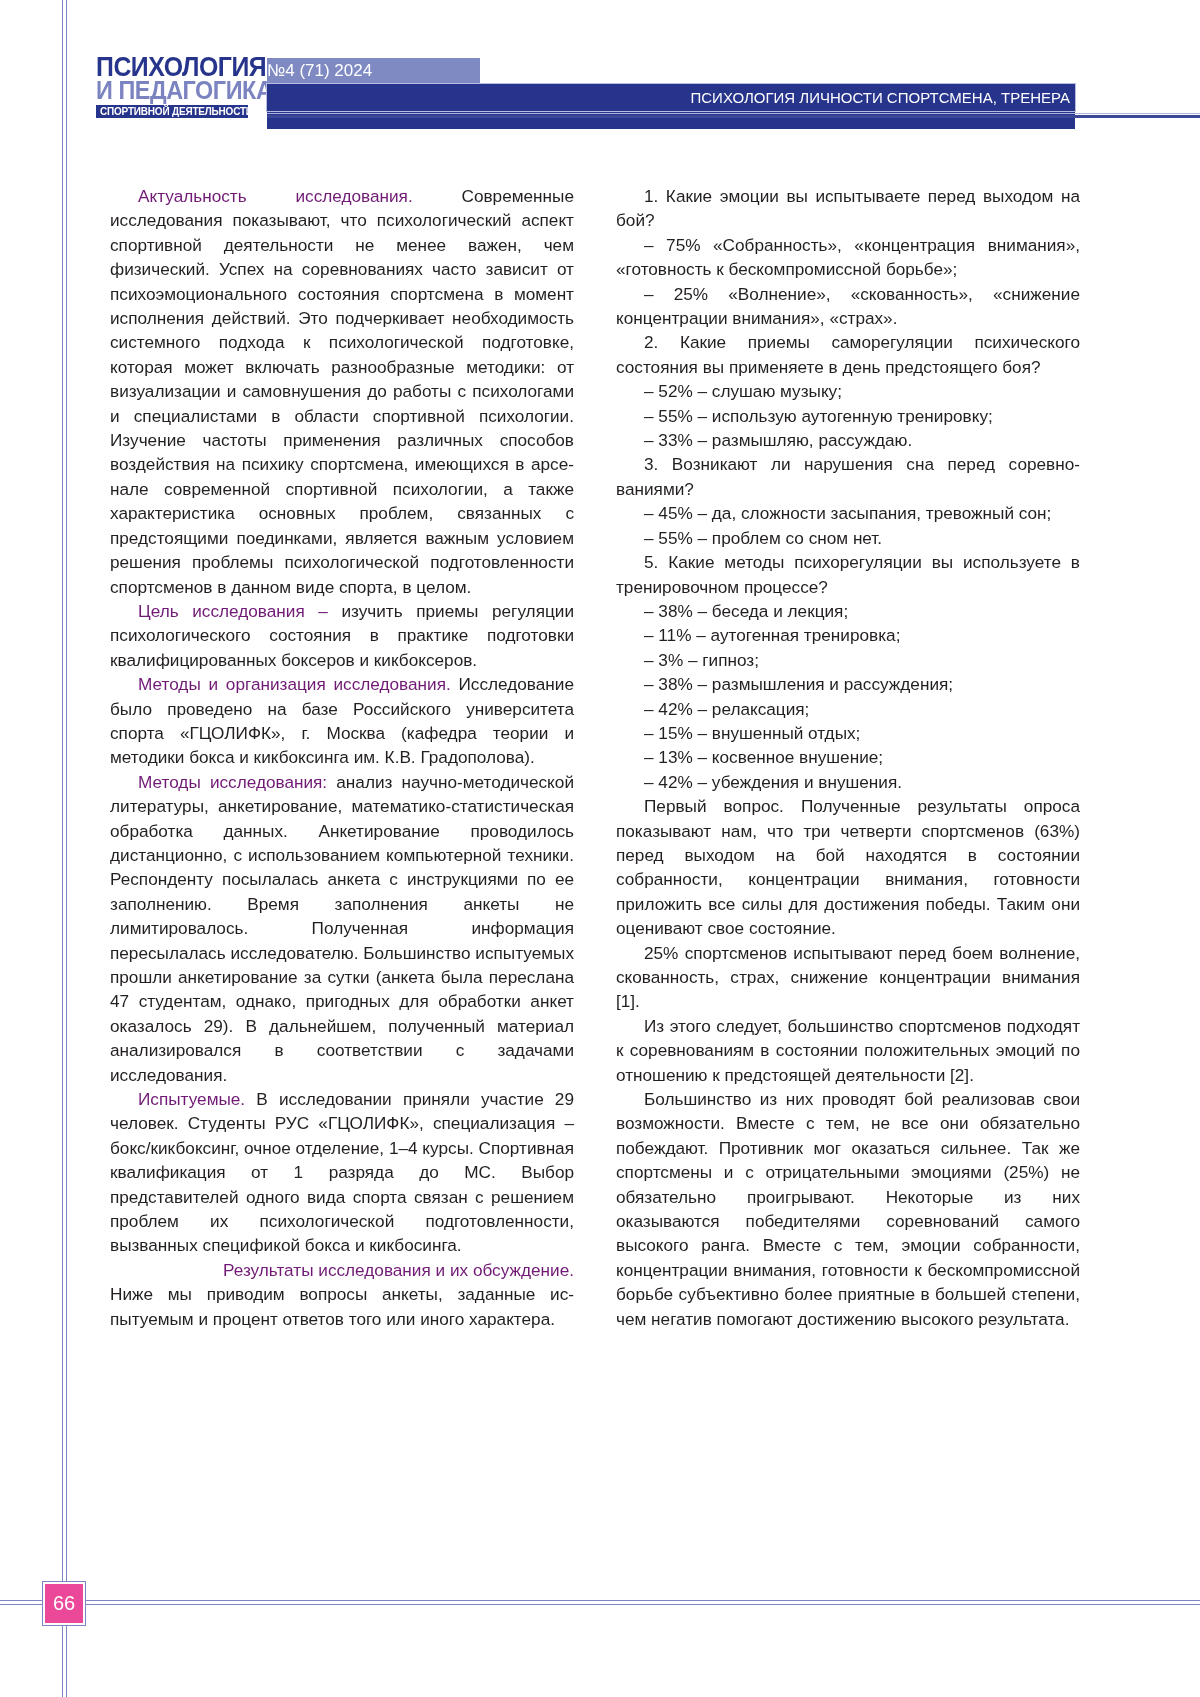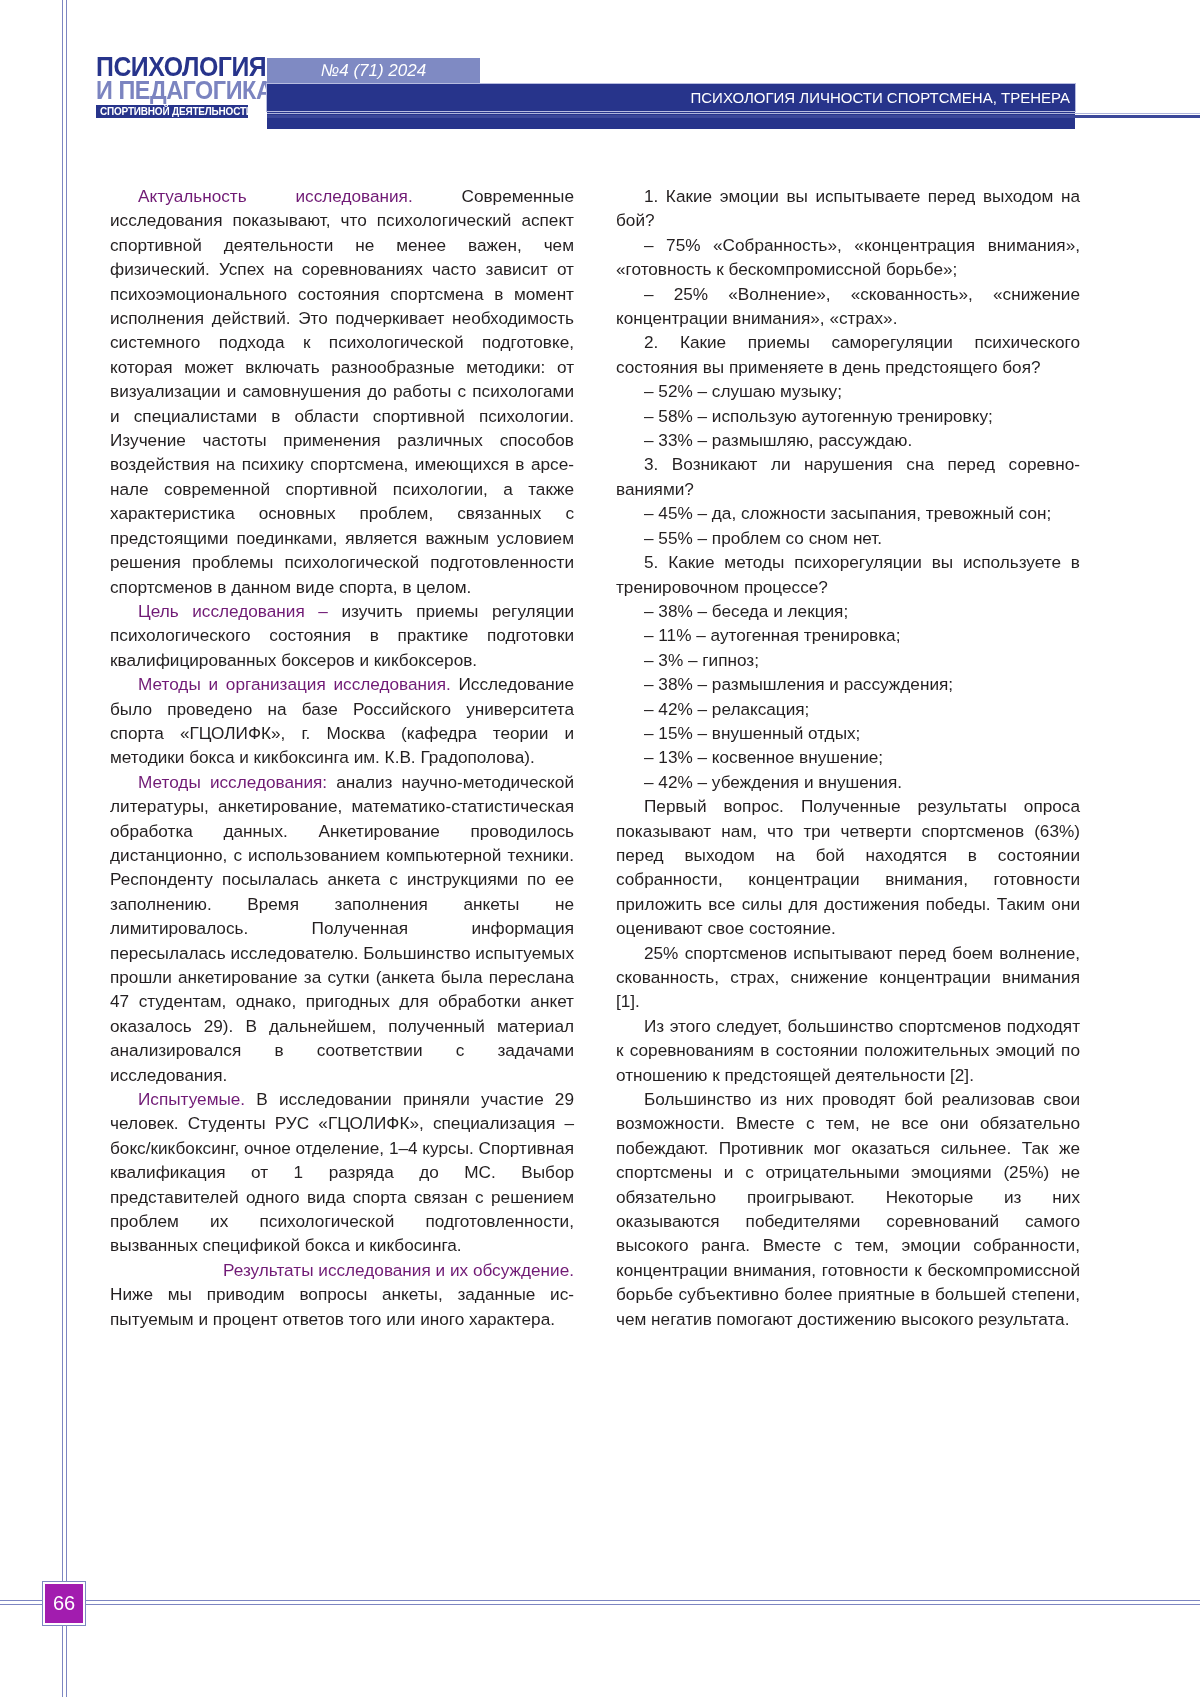--- a/index.html
+++ b/index.html
@@ -8,29 +8,29 @@
     
     .vline { position: absolute; left: 62px; top: 0; width: 5px; height: 1697px; border-left: 1.5px solid #7d86c2; border-right: 1.5px solid #7d86c2; box-sizing: border-box; }
     .hline-bottom { position: absolute; left: 0; top: 1600px; width: 1200px; height: 5px; border-top: 1.5px solid #7d86c2; border-bottom: 1.5px solid #7d86c2; box-sizing: border-box; }
 
     
     .logo { position: absolute; left: 96px; top: 55px; width: 157px; }
     .logo .l1 { font-weight: bold; font-size: 27px; color: #27348b; line-height: 24px; letter-spacing: -0.5px; white-space: nowrap; transform: scaleX(0.92); transform-origin: left; }
     .logo .l2 { font-weight: bold; font-size: 26px; color: #7b84c0; line-height: 22px; letter-spacing: -0.5px; white-space: nowrap; transform: scaleX(0.9); transform-origin: left; }
     .logo .l3 { margin-top: 2px; background: #27348b; color: #fff; font-weight: bold; font-size: 10px; line-height: 13px; padding: 0 4px; white-space: nowrap; display: inline-block; width: 152px; box-sizing: border-box; text-align: center; letter-spacing: -0.2px; }
 
-    .issue-tab { position: absolute; left: 267px; top: 58px; width: 213px; height: 26px; background: #7f8ac3; color: #fff; font-size: 17px; line-height: 26px; text-align: center; font-style: italic; }
+    .issue-tab { position: absolute; left: 267px; top: 58px; width: 213px; height: 26px; background: #7f8ac3; color: #fff; font-size: 17px; line-height: 26px; text-align: left; }
     .section-bar { position: absolute; left: 267px; top: 84px; width: 808px; height: 45px; background: #27348b; color: #fff; font-size: 15px; line-height: 28px; text-align: right; padding-right: 5px; box-sizing: border-box; }
     .section-bar-outline { position: absolute; left: 266px; top: 83px; width: 810px; height: 29px; border: 1px solid #b7bce0; box-sizing: border-box; pointer-events: none; }
     .header-rule { position: absolute; left: 267px; top: 115px; width: 933px; height: 3px; background: #3b4799; }
     .header-rule2 { position: absolute; left: 267px; top: 113px; width: 933px; height: 1px; background: #aeb4dc; }
 
     
     .page-num { position: absolute; left: 42px; top: 1581px; width: 44px; height: 45px; border: 1px solid #7d86c2; background: #fff; box-sizing: border-box; padding: 2px; }
-    .page-num span { display: block; width: 100%; height: 100%; background: #a21caf; color: #fff; font-size: 20px; line-height: 38px; text-align: center; }
+    .page-num span { display: block; width: 100%; height: 100%; background: #ec4899; color: #fff; font-size: 20px; line-height: 38px; text-align: center; }
 
     
     .col { position: absolute; top: 184px; width: 464px; font-size: 17.2px; line-height: 24.4px; text-align: justify; hyphens: manual; }
     .col.left { left: 110px; }
     .col.right { left: 616px; }
     .col p { margin: 0; text-indent: 28px; }
     .col p.noindent { text-indent: 0; }
     .head { color: #701a75; font-weight: normal; }
   </style>
 </head>
@@ -60,21 +60,21 @@
   <p style="text-align: right;"><span class="head">Результаты исследования и их обсуждение.</span></p>
   <p class="noindent"><span>Ниже мы приводим вопросы анкеты, заданные ис­пытуемым и процент ответов того или иного харак­тера.</span></p>
 </div>
 
 <div class="col right">
   <p>1. Какие эмоции вы испытываете перед выходом на бой?</p>
   <p>– 75% «Собранность», «концентрация внимания», «готовность к бескомпромиссной борьбе»;</p>
   <p>– 25% «Волнение», «скованность», «снижение концентрации внимания», «страх».</p>
   <p>2. Какие приемы саморегуляции психического состояния вы применяете в день предстоящего боя?</p>
   <p>– 52% – слушаю музыку;</p>
-  <p>– 58% – использую аутогенную тренировку;</p>
+  <p>– 55% – использую аутогенную тренировку;</p>
   <p>– 33% – размышляю, рассуждаю.</p>
   <p>3. Возникают ли нарушения сна перед соревно­ваниями?</p>
   <p>– 45% – да, сложности засыпания, тревожный сон;</p>
   <p>– 55% – проблем со сном нет.</p>
   <p>5. Какие методы психорегуляции вы используете в тренировочном процессе?</p>
   <p>– 38% – беседа и лекция;</p>
   <p>– 11% – аутогенная тренировка;</p>
   <p>– 3% – гипноз;</p>
   <p>– 38% – размышления и рассуждения;</p>
   <p>– 42% – релаксация;</p>

